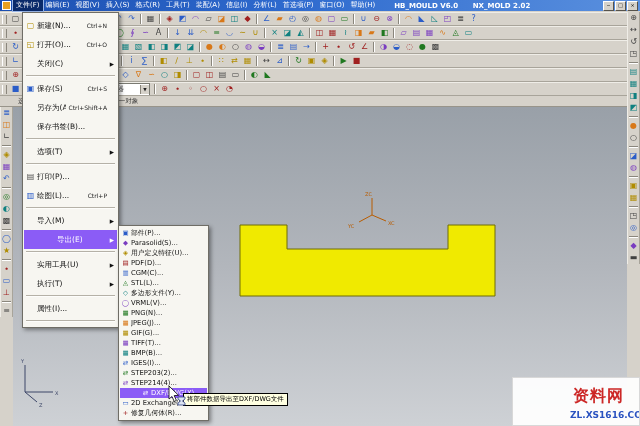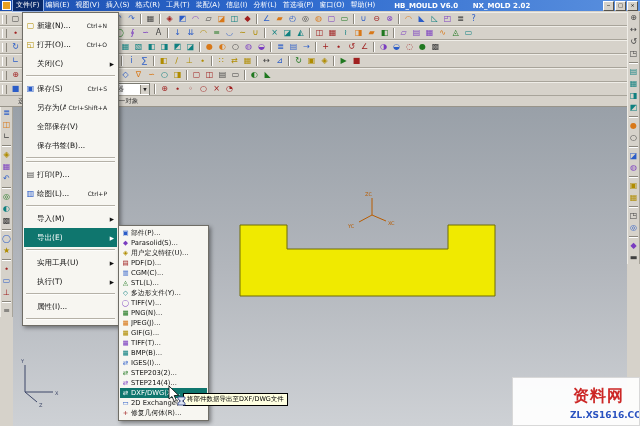--- a/index.html
+++ b/index.html
@@ -42,21 +42,21 @@
         box-shadow:2px 2px 4px rgba(0,0,0,.4);padding:3px 1px;box-sizing:border-box;z-index:40;}
   #file-menu{left:22px;top:12px;width:97px;}
   #export-menu{left:118px;top:225px;width:91px;z-index:45;padding:2px 1px;}
   .mi{display:flex;align-items:center;height:19px;font-size:7.5px;color:#111;padding-right:3px;}
   #export-menu .mi{height:10px;font-size:6.8px;}
   .mi .ic{width:13px;flex:none;text-align:center;font-size:8px;}
   #export-menu .mi .ic{font-size:6.5px;width:11px;}
   .mi .lbl{white-space:nowrap;flex:1;overflow:hidden;}
   .mi .sc{font-size:6px;color:#222;margin-left:3px;white-space:nowrap;}
   .mi .arr{width:7px;flex:none;text-align:right;font-size:5.5px;}
-  .mi.hl{background:#0f766e;color:#fff;}
+  .mi.hl{background:#8b5cf6;color:#fff;padding-left:20px;}
   .mi.hl .sc,.mi.hl .ic{color:#fff !important;}
   .msep{height:0;border-top:1px solid #b5b1a7;border-bottom:1px solid #fdfdfb;margin:2px 2px;}
   
   .tooltip{position:absolute;left:183px;top:393px;background:#ffffe1;border:1px solid #000;
            font-size:6.5px;padding:1px 3px;z-index:60;white-space:nowrap;color:#000;}
   
   .watermark{position:absolute;right:0;bottom:0;width:128px;height:49px;background:rgba(255,255,255,.93);
              z-index:30;overflow:hidden;border:1px solid #d8d8d8;box-sizing:border-box;}
   .wm-xs{position:absolute;left:3px;top:-4px;font-size:38px;font-weight:bold;font-style:italic;color:#c7cad2;}
   .wm-name{position:absolute;left:60px;top:8px;font-size:16px;font-weight:bold;color:#cc2726;letter-spacing:1px;}
@@ -142,29 +142,29 @@
         <span class="arr"></span>
       </div>
       <div class="mi">
         <span class="ic"></span>
         <span class="lbl">另存为(A)...</span>
         <span class="sc">Ctrl+Shift+A</span>
         <span class="arr"></span>
       </div>
       <div class="mi">
         <span class="ic"></span>
-        <span class="lbl">全部保存(V)</span>
-        <span class="arr"></span>
-      </div>
-      <div class="mi">
-        <span class="ic"></span>
         <span class="lbl">保存书签(B)...</span>
         <span class="arr"></span>
       </div>
       <div class="msep"></div>
+      <div class="mi">
+        <span class="ic"></span>
+        <span class="lbl">选项(T)</span>
+        <span class="arr">▶</span>
+      </div>
       <div class="msep"></div>
       <div class="mi">
         <span class="ic" style="color: rgb(64, 64, 64);">▤</span>
         <span class="lbl">打印(P)...</span>
         <span class="arr"></span>
       </div>
       <div class="mi">
         <span class="ic" style="color: rgb(42, 92, 200);">▥</span>
         <span class="lbl">绘图(L)...</span>
         <span class="sc">Ctrl+P</span>
@@ -231,21 +231,21 @@
         <span class="lbl">STL(L)...</span>
         <span class="arr"></span>
       </div>
       <div class="mi">
         <span class="ic" style="color: rgb(15, 128, 128);">◇</span>
         <span class="lbl">多边形文件(Y)...</span>
         <span class="arr"></span>
       </div>
       <div class="mi">
         <span class="ic" style="color: rgb(122, 60, 192);">◯</span>
-        <span class="lbl">TIFF(V)...</span>
+        <span class="lbl">VRML(V)...</span>
         <span class="arr"></span>
       </div>
       <div class="mi">
         <span class="ic" style="color: rgb(32, 120, 32);">▦</span>
         <span class="lbl">PNG(N)...</span>
         <span class="arr"></span>
       </div>
       <div class="mi">
         <span class="ic" style="color: rgb(216, 120, 24);">▦</span>
         <span class="lbl">JPEG(J)...</span>

